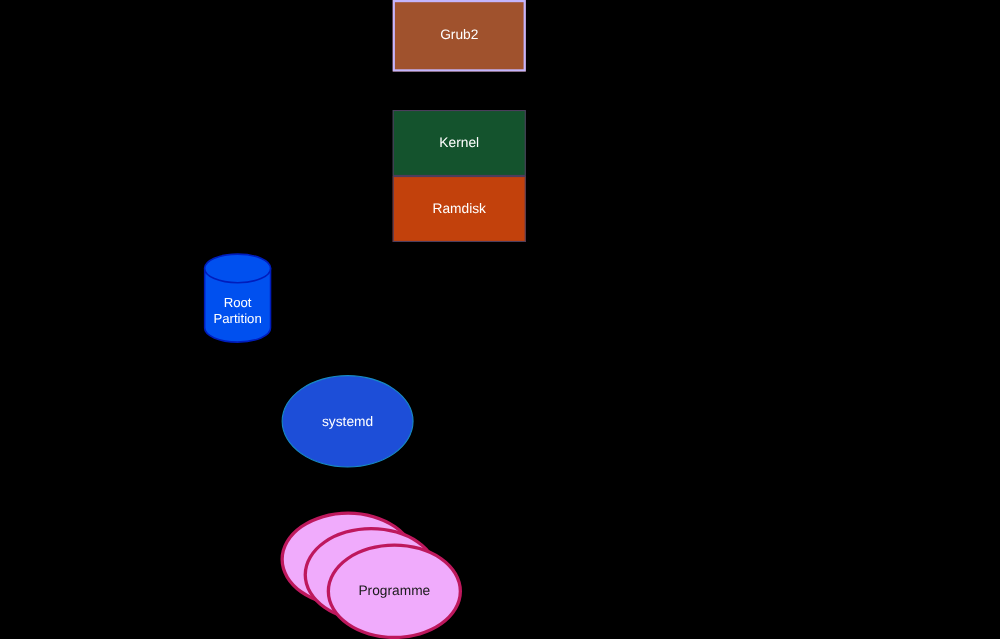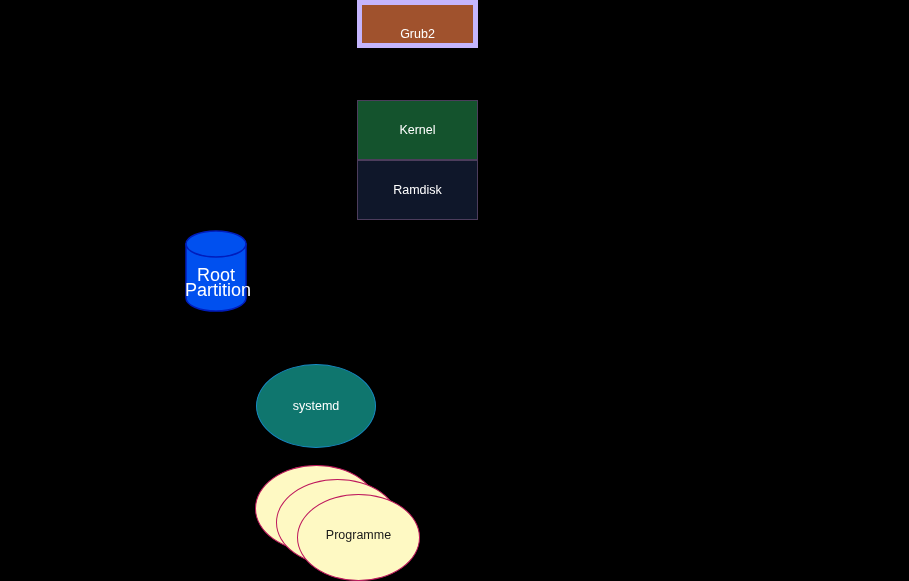--- a/index.html
+++ b/index.html
@@ -31,23 +31,23 @@
     line-height: 15px;
     white-space: pre-line;
     pointer-events: none;
   }
 
   
   .box-grub2 {
     left: 357px;
     top: 0px;
     width: 121px;
-    height: 48px;
+    height: 65px;
     background: #a0522d;
-    border: 5px solid #c4b5fd;
+    border: 2px solid #c4b5fd;
   }
   .box-grub2 .node-label {
     top: 22px;
     color: #ffffff;
   }
 
   
   .box-kernel {
     left: 357px;
     top: 100px;
@@ -60,21 +60,21 @@
     top: 22px;
     color: #ffffff;
   }
 
   
   .box-ramdisk {
     left: 357px;
     top: 160px;
     width: 121px;
     height: 60px;
-    background: #0f172a;
+    background: #c2410c;
     border: 1px solid #4c3d5c;
   }
   .box-ramdisk .node-label {
     top: 22px;
     color: #ffffff;
   }
 
   
   .box-ram {
     left: 727px;
@@ -102,52 +102,52 @@
   .cyl {
     left: 185px;
     top: 230px;
     width: 62px;
     height: 82px;
   }
   .cyl svg { display: block; }
   .cyl .node-label {
     top: 38px;
     color: #ffffff;
-    font-size: 18px;
+    font-size: 12px;
     line-height: 15px;
   }
 
   
   .ellipse-systemd {
     left: 256px;
-    top: 364px;
+    top: 341px;
     width: 120px;
     height: 84px;
-    background: #0f766e;
+    background: #1d4ed8;
     border: 1px solid #1789c2;
     border-radius: 50%;
   }
   .ellipse-systemd .node-label {
     top: 34px;
     color: #ffffff;
   }
 
   
   .stack {
     left: 255px;
     top: 465px;
     width: 165px;
     height: 116px;
   }
   .stack-ellipse {
     position: absolute;
     width: 123px;
     height: 87px;
-    background: #fef9c3;
-    border: 1px solid #be185d;
+    background: #f0abfc;
+    border: 3px solid #be185d;
     border-radius: 50%;
     box-sizing: border-box;
   }
   .stack-ellipse-1 { left: 0px;  top: 0px;  }
   .stack-ellipse-2 { left: 21px; top: 14px; }
   .stack-ellipse-3 { left: 42px; top: 29px; }
   .stack-ellipse-3 .node-label {
     top: 33px;
     color: #1a1a1a;
   }

